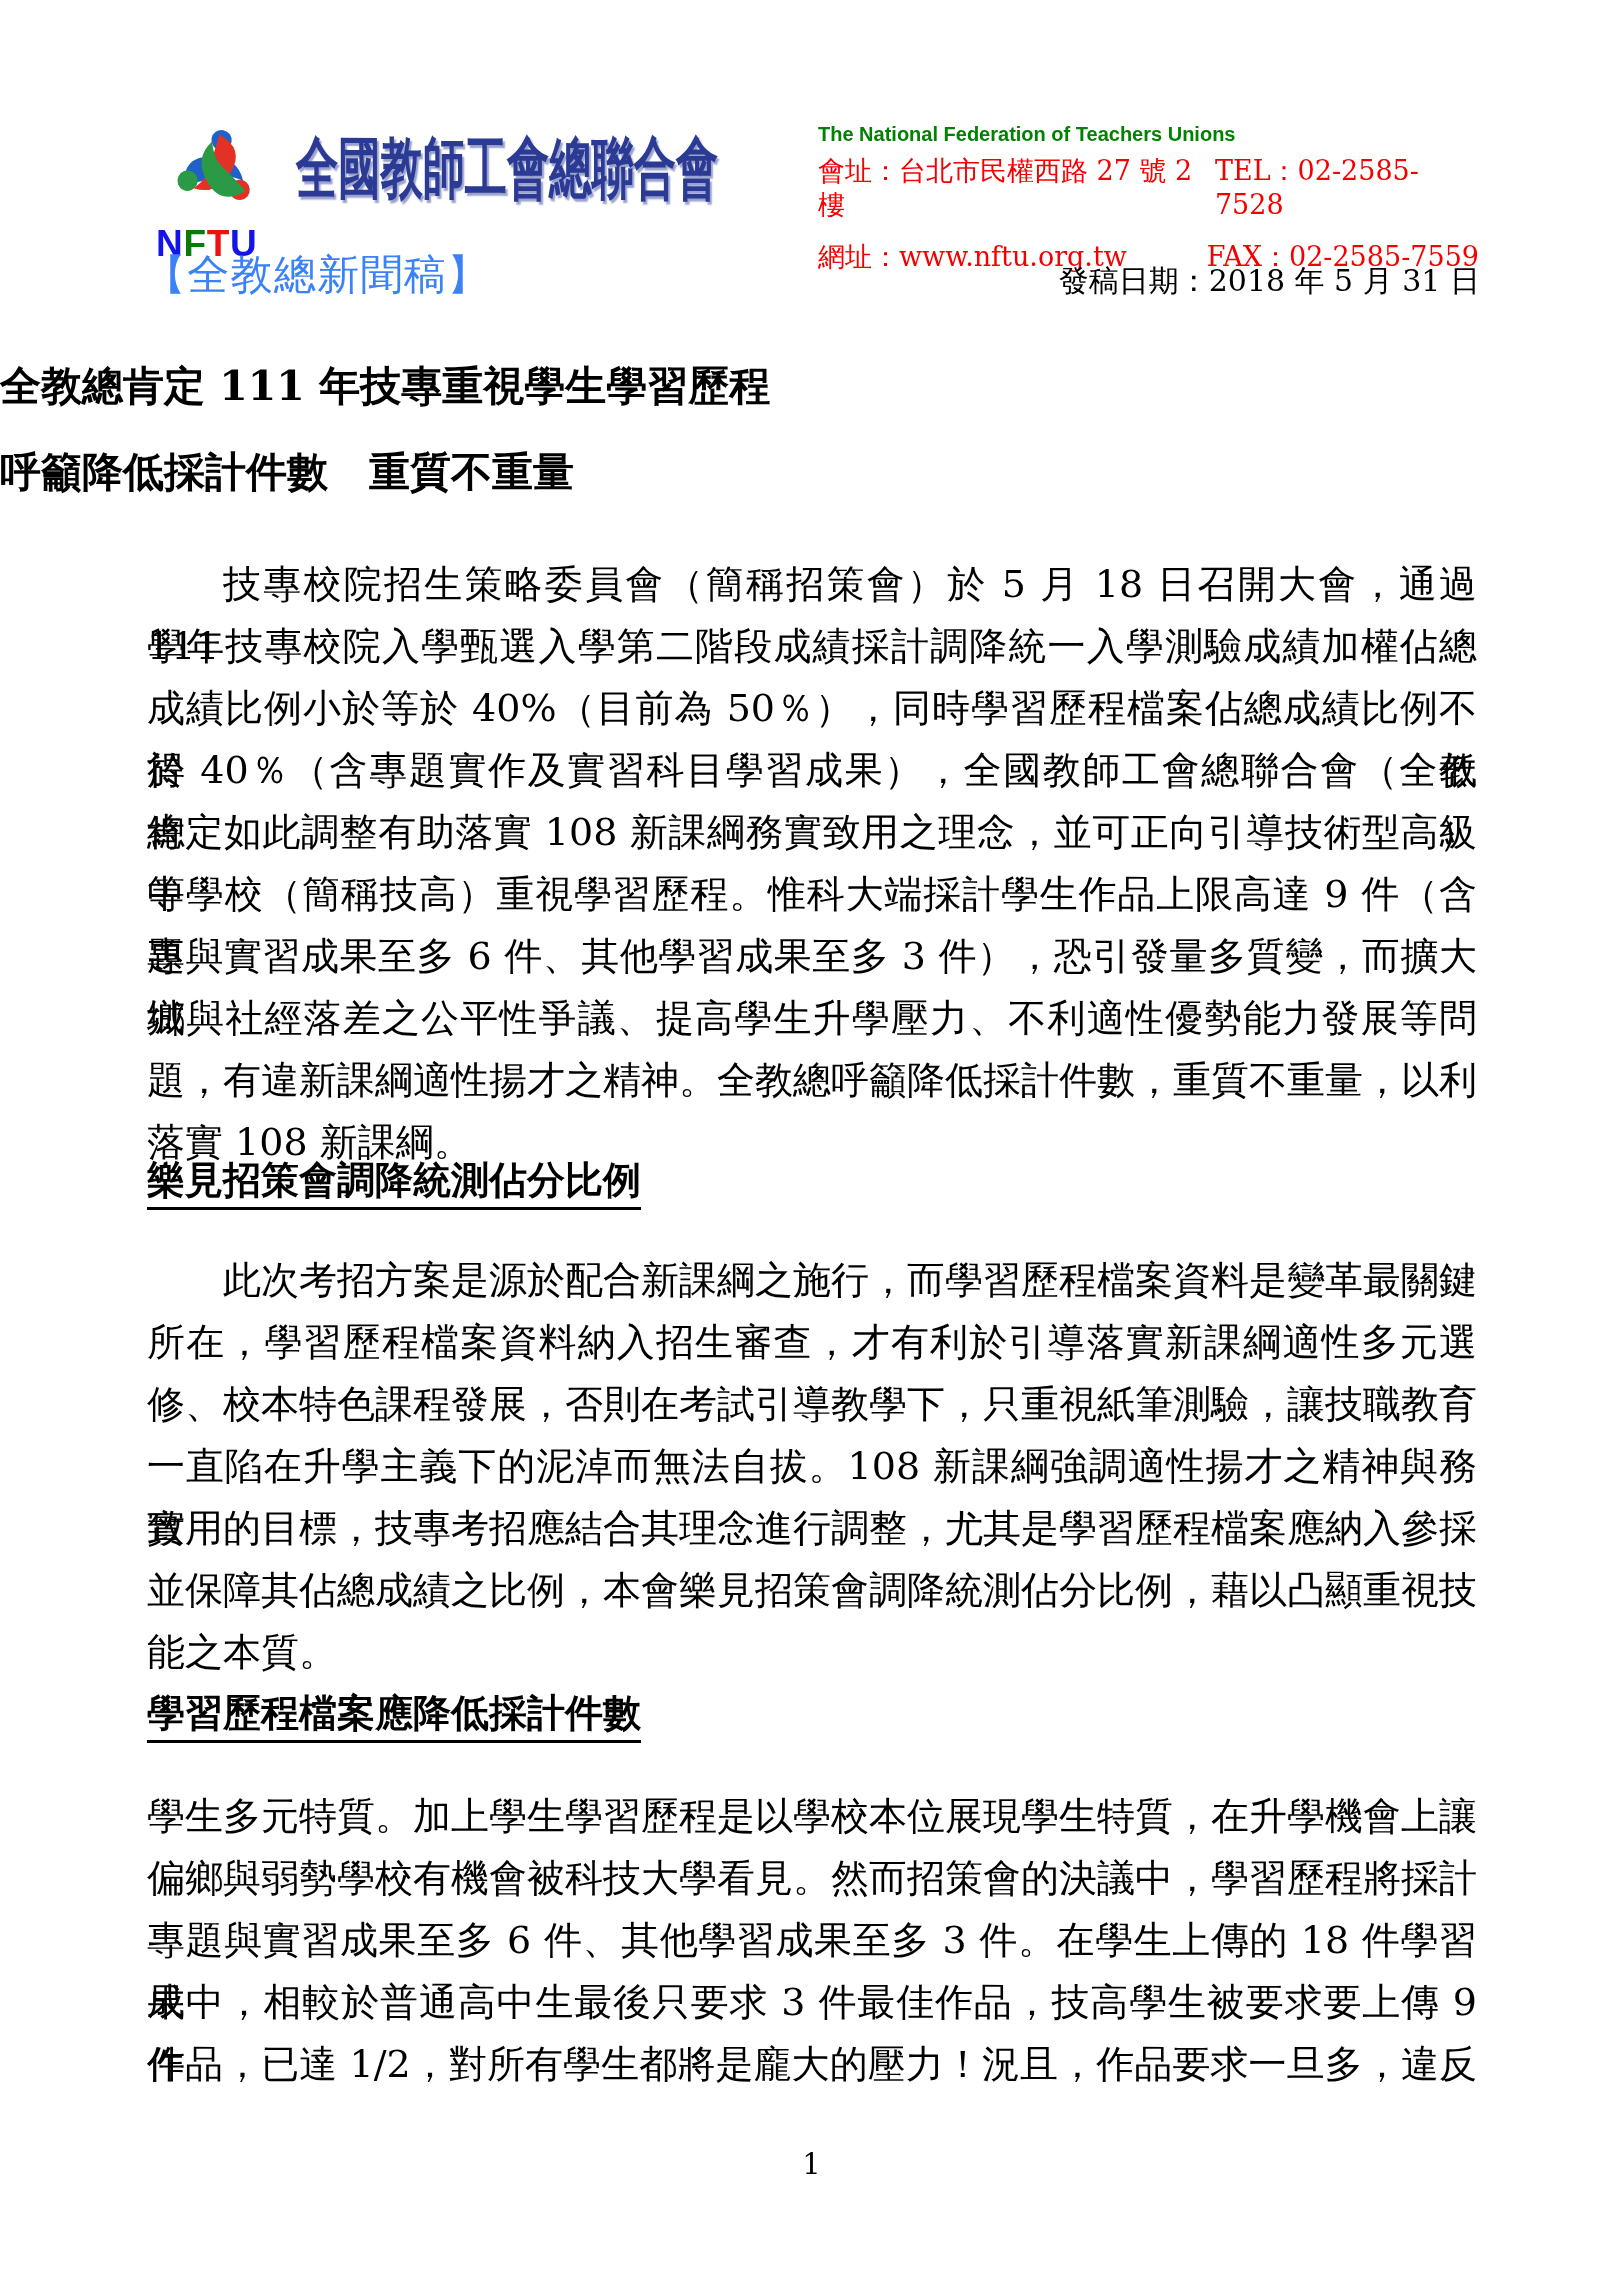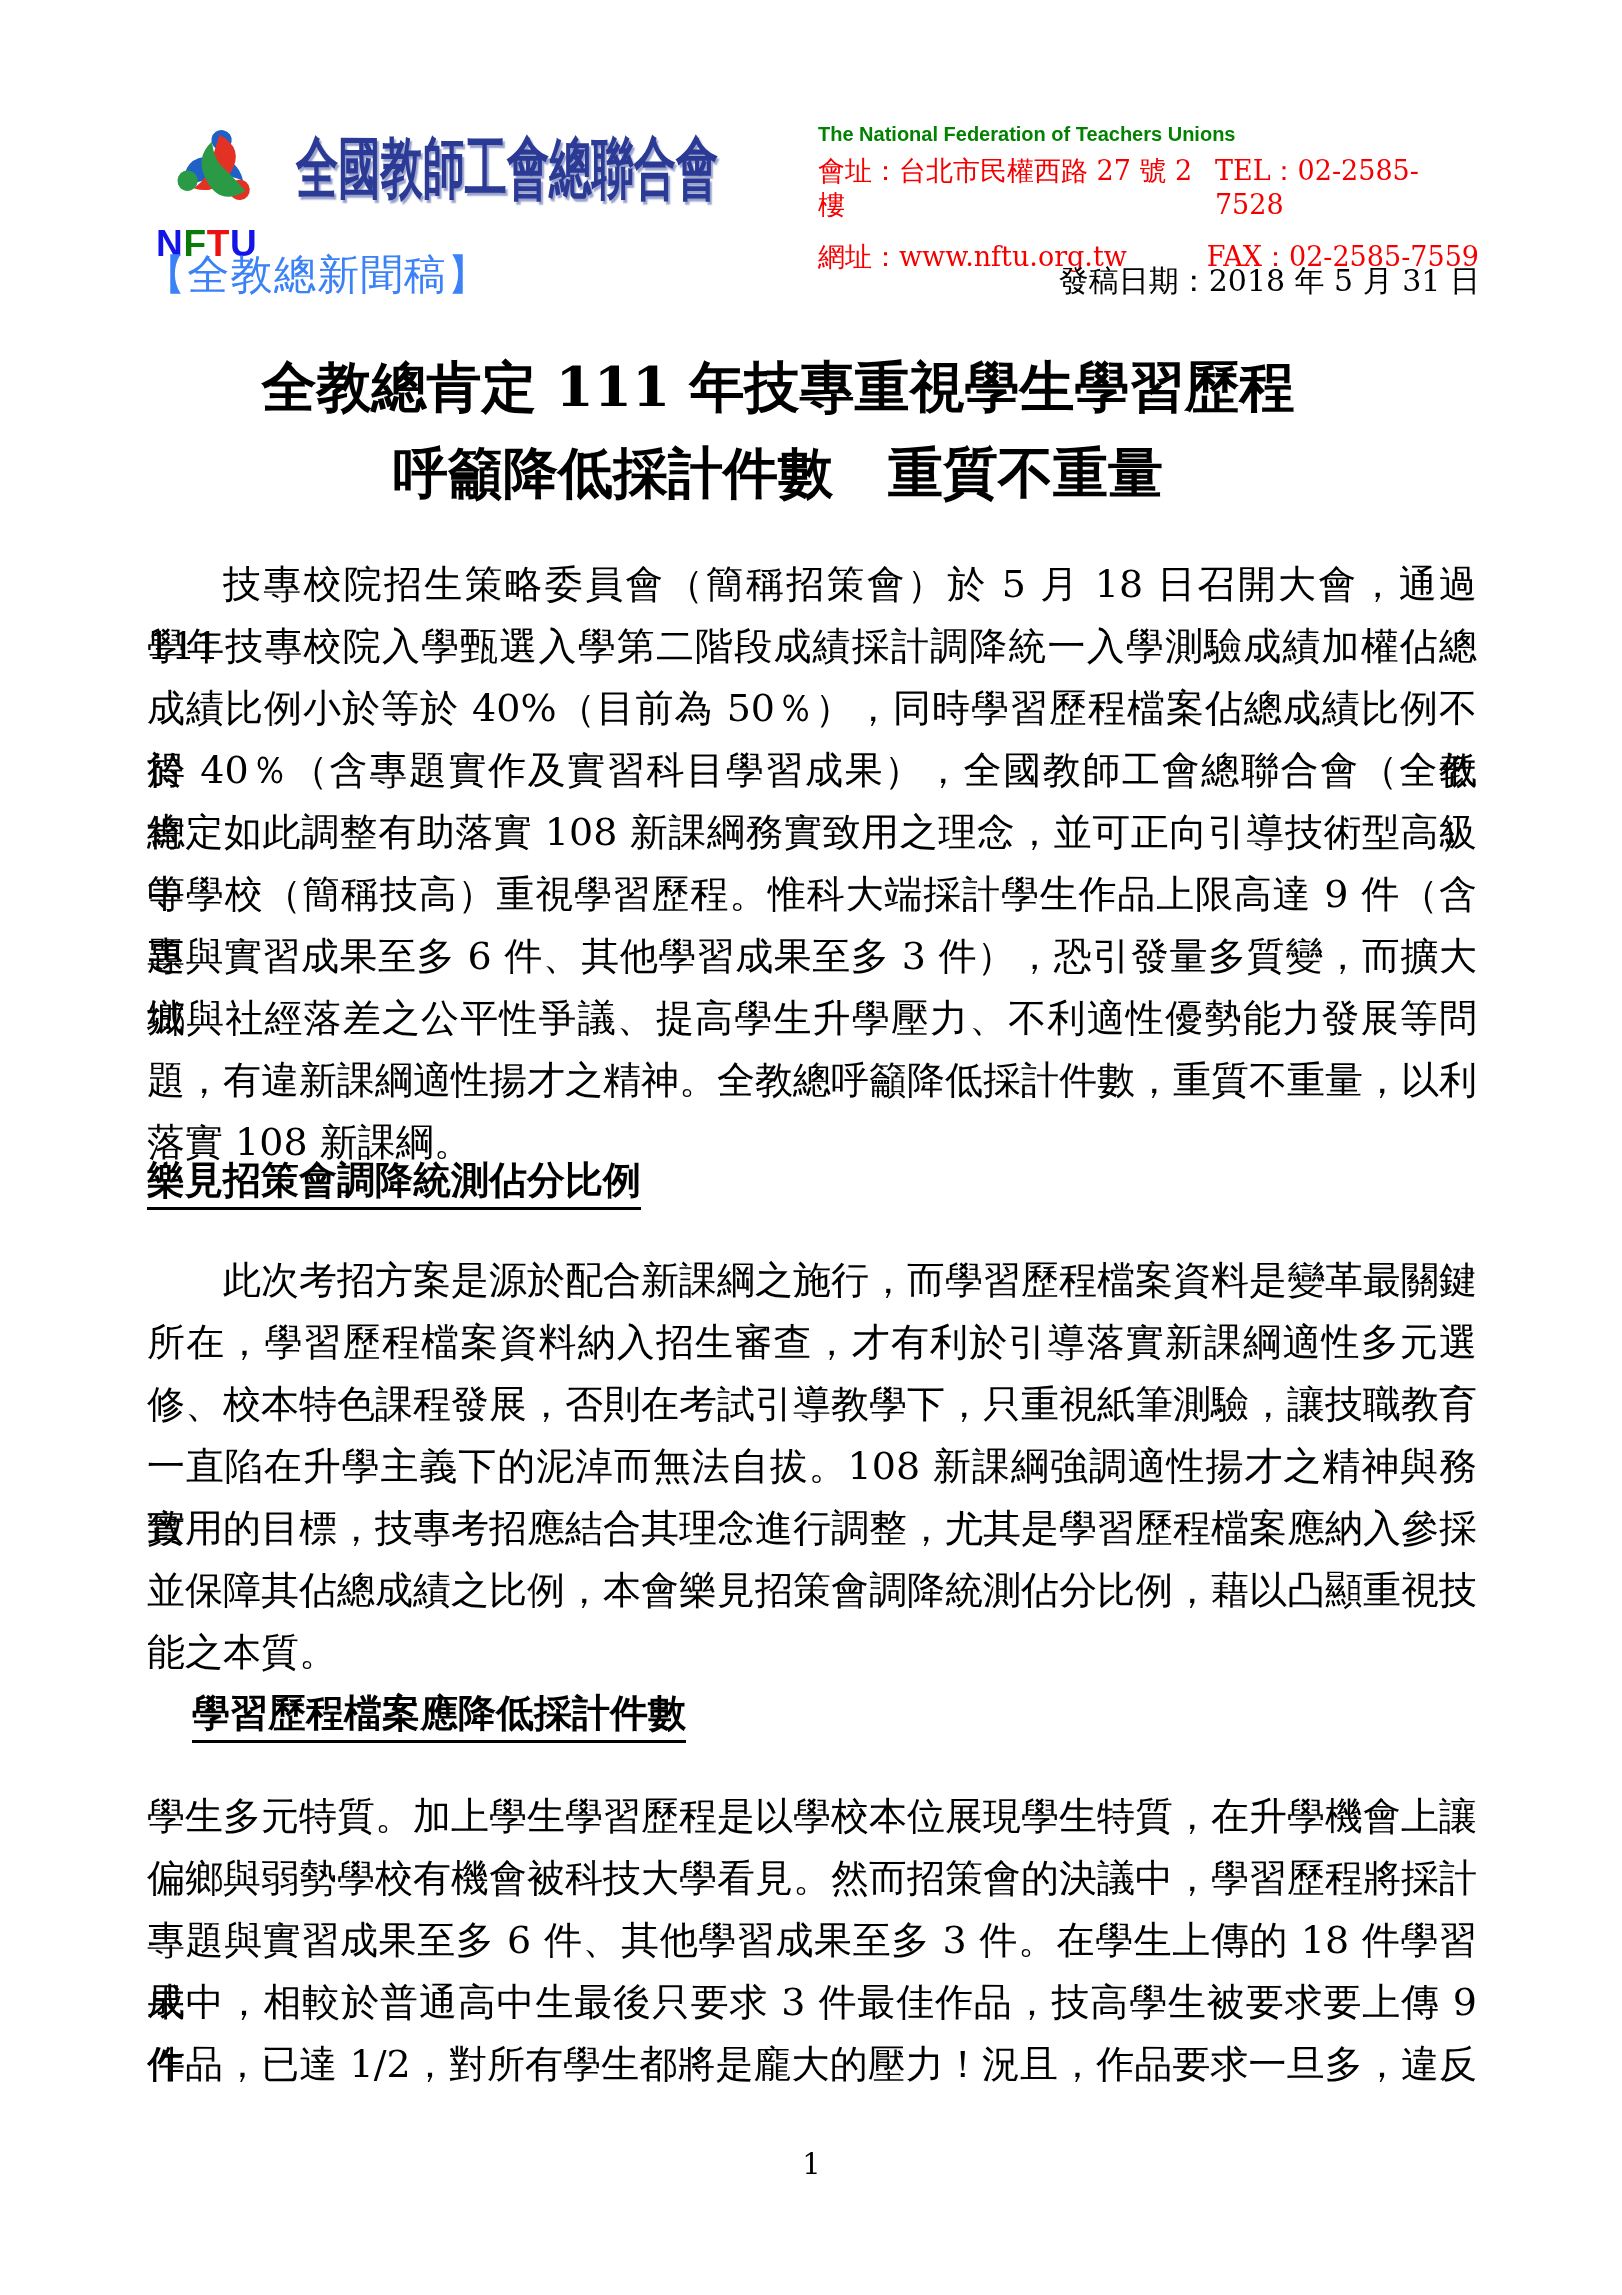--- a/index.html
+++ b/index.html
@@ -41,41 +41,41 @@
   .press-tag{
     position:absolute;left:144px;top:247px;
     font-size:42px;line-height:56px;font-weight:normal;color:#3b82f6;letter-spacing:1.3px;
   }
   .issue-date{
     position:absolute;right:143px;top:262px;
     font-size:30px;line-height:38px;color:#000;
   }
 
   
-  .doc-title{position:absolute;left:0;width:1556px;text-align:center;font-weight:700;font-size:55px;line-height:69px;}
+  .doc-title{position:absolute;left:0;width:1556px;font-weight:700;font-size:41px;line-height:69px;}
   .doc-title.t1{top:352px;}
   .doc-title.t2{top:438px;}
 
   
   .para{position:absolute;left:147px;width:1330px;}
   .line{
     height:62px;line-height:62px;font-size:38px;
     text-align:justify;text-align-last:justify;-moz-text-align-last:justify;
     white-space:normal;
   }
   .line.first{text-indent:76px;}
   .line.end{text-align-last:left;-moz-text-align-last:left;}
   .p1{top:553px;}
   .p2{top:1249px;}
   .p3{top:1785px;}
 
   .section-heading{position:absolute;left:147px;font-size:38px;line-height:46px;font-weight:bold;text-align:center;}
   .section-heading span{display:inline-block;border-bottom:3.3px solid #000;padding-bottom:3.9px;}
   .h1{top:1157px;}
-  .h2{top:1690px;margin-left:45px;}
+  .h2{top:1690px;}
 
   .page-number{position:absolute;left:0;top:2148px;width:1623px;text-align:center;font-size:29px;line-height:33px;}
 </style>
 </head>
 <body>
 
 <div class="page">
 
   <svg class="logo-icon" viewBox="0 0 100 100" aria-hidden="true">
     <g transform="translate(52,48)">

